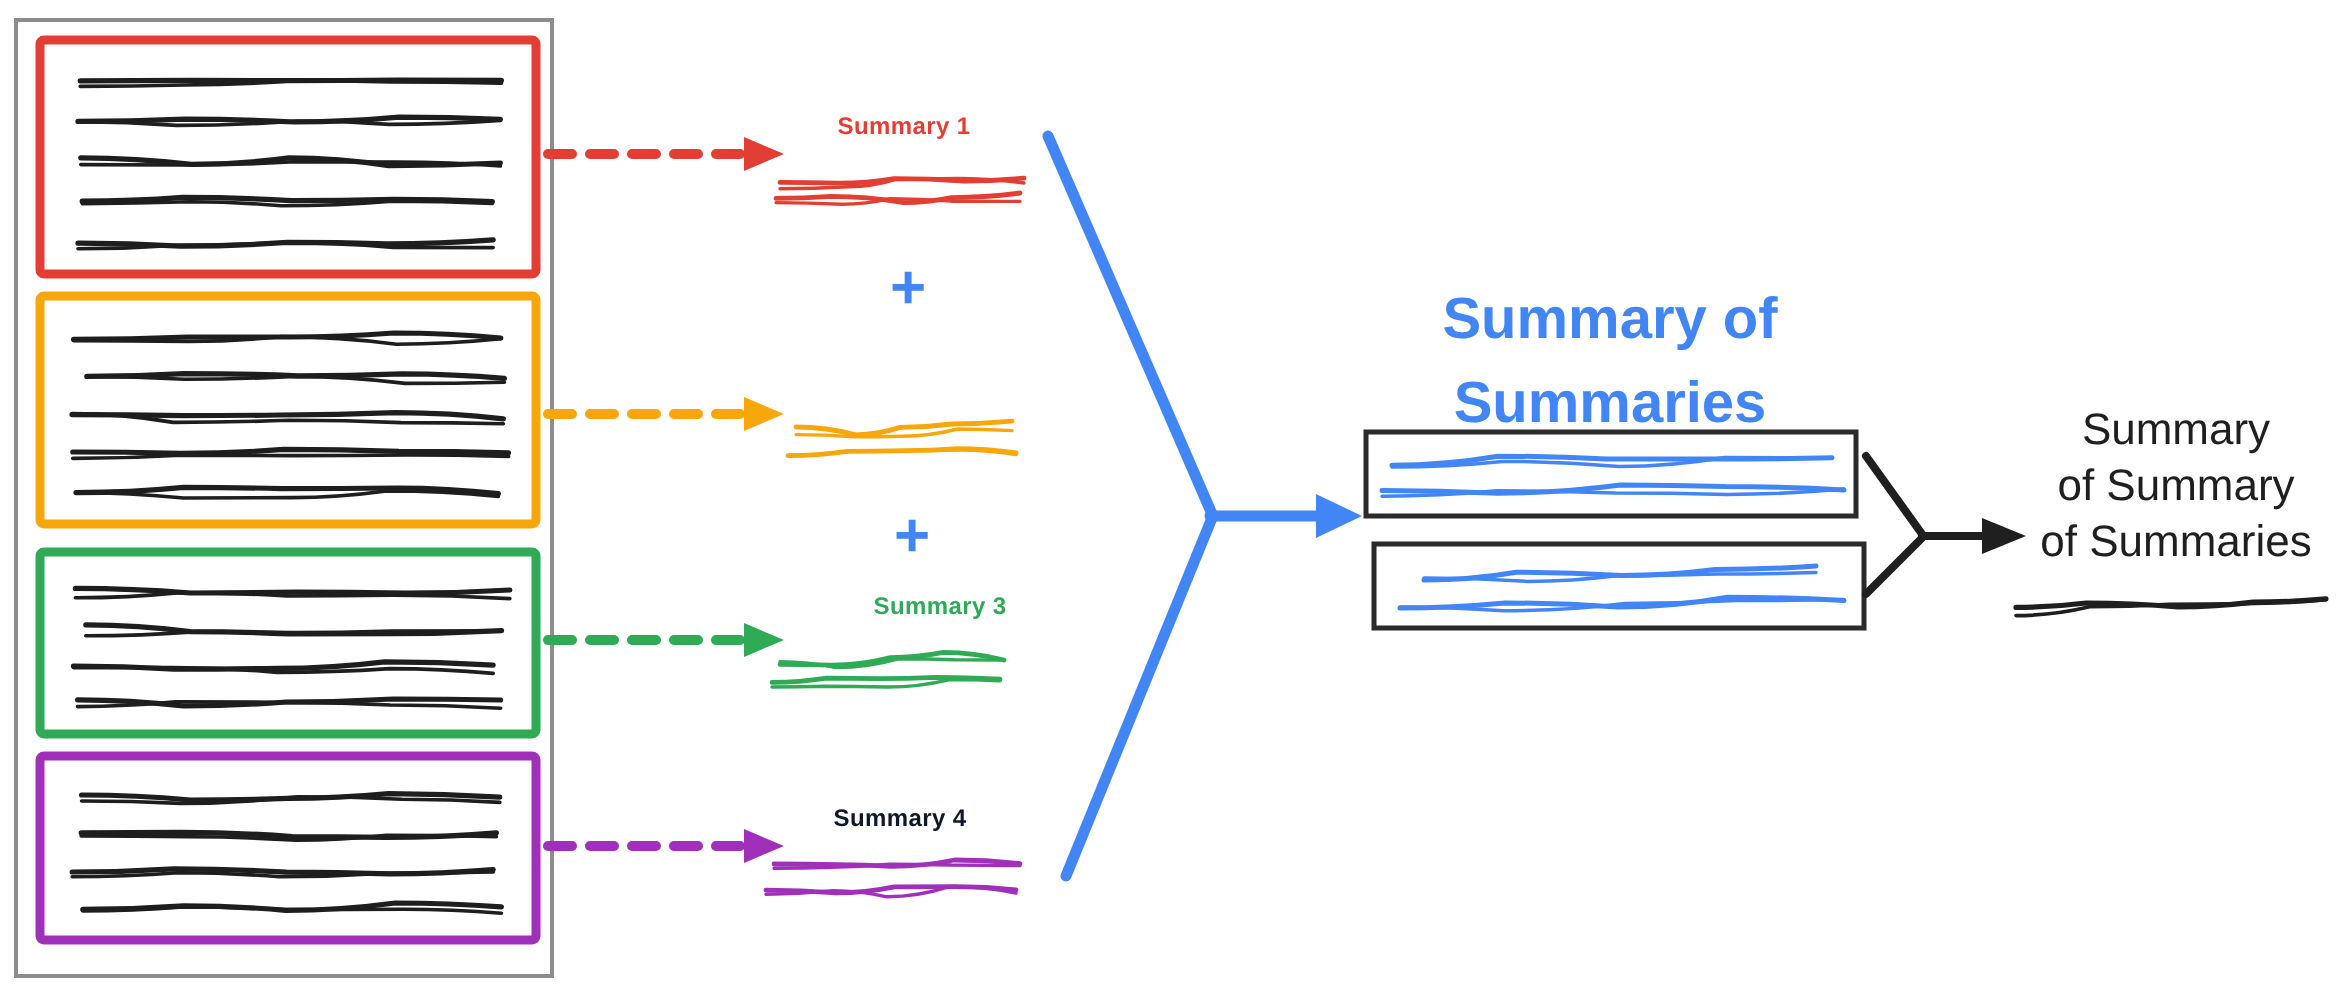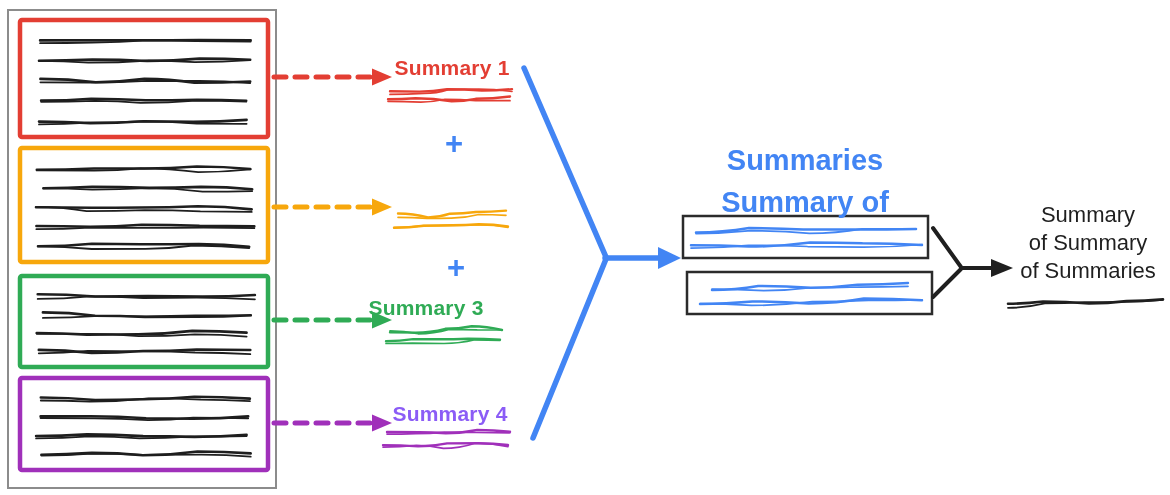--- a/index.html
+++ b/index.html
@@ -1,26 +1,26 @@
 <!DOCTYPE html>
 <html><head>
 <meta charset="utf-8">
 <style>
   html,body{margin:0;padding:0;background:#ffffff;}
   body{width:1170px;height:495px;overflow:hidden;font-family:"Liberation Sans",sans-serif;}
   .stage{position:relative;width:1170px;height:495px;background:#fff;}
   #diagram-svg{position:absolute;left:0;top:0;z-index:1;}
   .lbl{position:absolute;z-index:2;text-align:center;white-space:nowrap;}
-  .sum-lbl{width:130px;font-size:21px;font-weight:600;letter-spacing:.2px;}
+  .sum-lbl{width:130px;font-size:12px;font-weight:600;letter-spacing:.2px;}
   .plus{width:32px;font-size:31px;font-weight:700;line-height:32px;}
   .merge-title{left:678px;top:139px;width:254px;font-size:29px;font-weight:700;line-height:42px;}
   .final-lbl{left:1002px;top:201px;width:172px;font-size:22px;font-weight:500;line-height:28px;}
   .s1{left:387px;top:56px;}
   .s2{left:390px;top:184px;}
-  .s3{left:361px;top:296px;}
+  .s3{left:405px;top:296px;}
   .s4{left:385px;top:402px;}
   .p1{left:438px;top:128px;}
   .p2{left:440px;top:252px;}
 </style>
 </head>
 <body>
 
 <div class="stage">
   <svg id="diagram-svg" width="1170" height="495" viewBox="0 0 1170 495">
       <rect x="8" y="10" width="268" height="478" fill="#fff" stroke="#8c8c8c" stroke-width="2"></rect>
@@ -107,25 +107,25 @@
       <line x1="961" y1="268" x2="994" y2="268" stroke="#1f1f1f" stroke-width="4" stroke-linecap="round"></line>
       <polygon points="991,259 1013,268 991,277" fill="#1f1f1f"></polygon>
       <path d="M1008.0 303.7 Q1025.5 303.7 1043.1 301.5 Q1066.0 301.5 1089.0 303.5 Q1107.7 303.5 1126.5 301.1 Q1144.7 301.1 1163.0 299.4" fill="none" stroke="#1f1f1f" stroke-width="2.6" stroke-linecap="round"></path>
       <path d="M1008.0 307.8 Q1026.4 307.8 1044.8 303.4 Q1064.7 303.4 1084.6 302.2 Q1103.5 302.2 1122.5 301.8 Q1142.7 301.8 1163.0 299.8" fill="none" stroke="#1f1f1f" stroke-width="1.8199999999999998" stroke-linecap="round"></path>
     </svg>
 
   <div class="lbl sum-lbl s1" style="color: rgb(227, 62, 51);">Summary 1</div>
   <div class="lbl plus p1" style="color: rgb(66, 133, 244);">+</div>
   <div class="lbl plus p2" style="color: rgb(66, 133, 244);">+</div>
   <div class="lbl sum-lbl s3" style="color: rgb(47, 171, 85);">Summary 3</div>
-  <div class="lbl sum-lbl s4" style="color: #8b5cf6;">Summary 4</div>
+  <div class="lbl sum-lbl s4" style="color: #0f172a;">Summary 4</div>
 
   <div class="lbl merge-title" style="color: rgb(66, 133, 244);">
+    <div>Summary of</div>
     <div>Summaries</div>
-    <div>Summary of</div>
   </div>
 
   <div class="lbl final-lbl" style="color: rgb(31, 31, 31);">
     <div>Summary</div>
     <div>of Summary</div>
     <div>of Summaries</div>
   </div>
 </div>
 
 </body></html>

